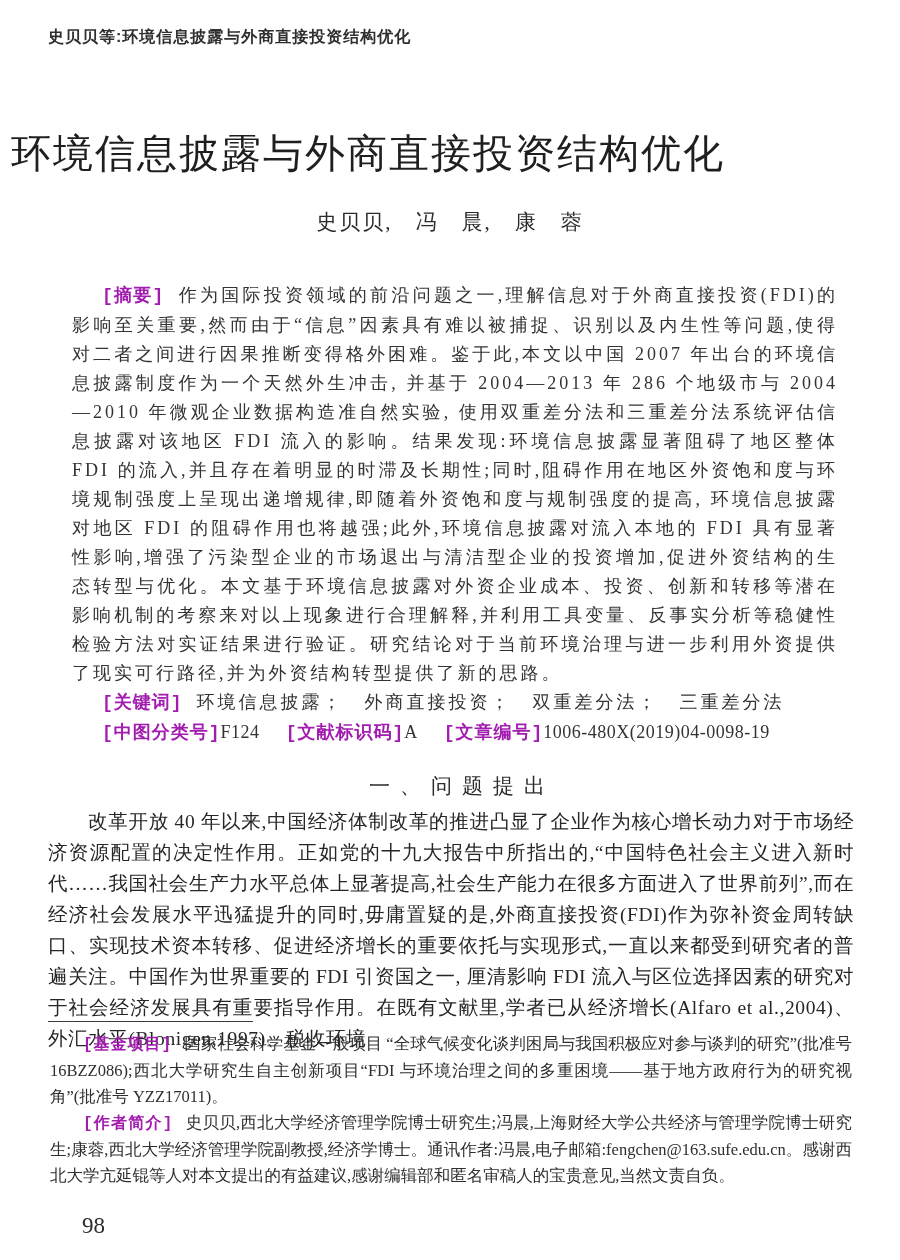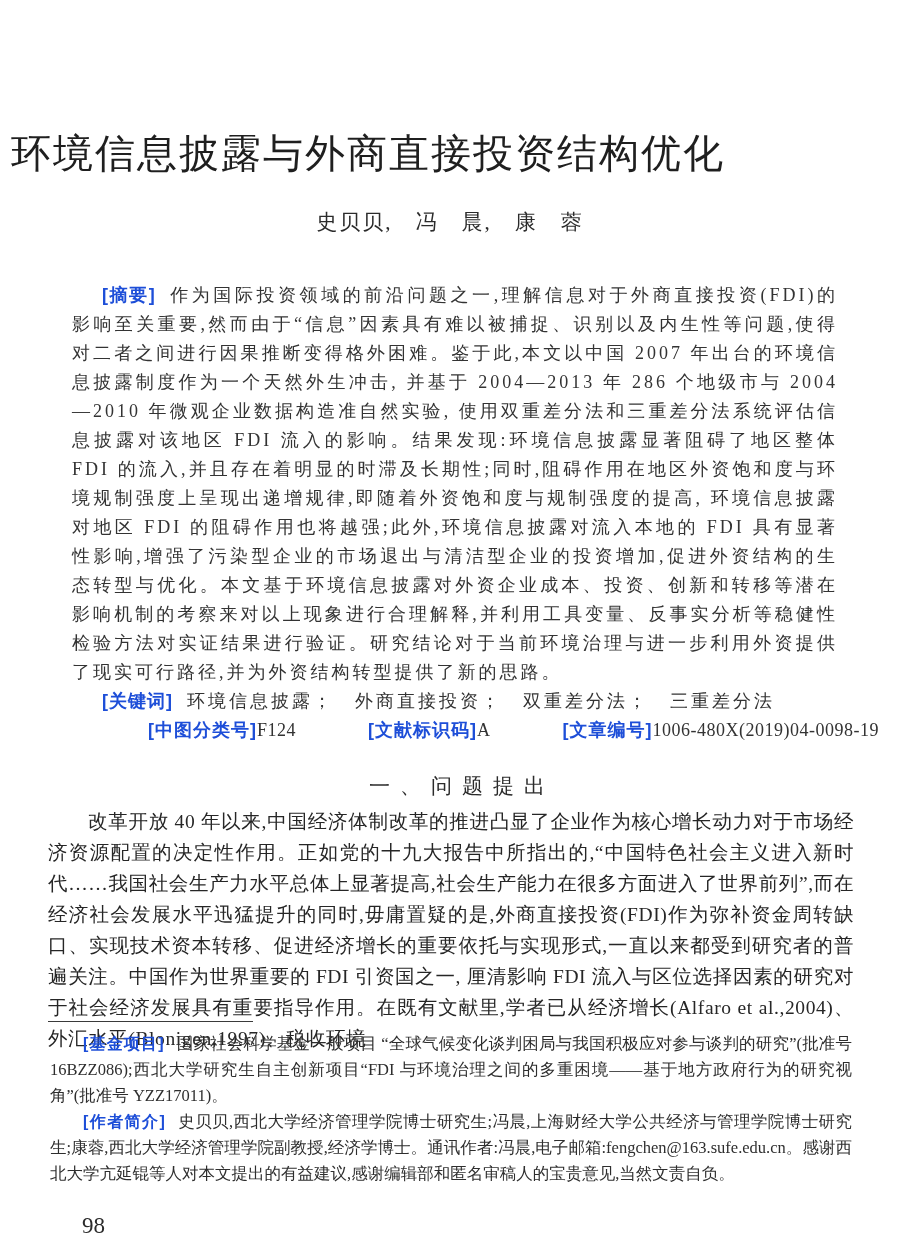--- a/index.html
+++ b/index.html
@@ -62,31 +62,31 @@
   .abstract-block p {
     margin: 0;
     font-size: 18px;
     line-height: 29px;
     letter-spacing: 3px;
     text-align: justify;
     color: #333333;
   }
   p.abstract-text { text-indent: 30px; }
   .inline-label {
-    font-family: Liberation Sans, sans-serif;
+    font-family: Liberation Mono, monospace;
     font-weight: 700;
     letter-spacing: 1px;
-    color: #1d4ed8;
+    color: #a21caf;
     margin-right: 14px;
   }
   p.keywords-line { text-indent: 30px; text-align: left; }
   p.class-line { text-indent: 30px; text-align: left; letter-spacing: 1px; }
   .class-seg { white-space: nowrap; }
   .class-seg + .class-seg { margin-left: 26px; }
-  .class-seg .inline-label { margin-right: 0; margin-left: 46px; }
+  .class-seg .inline-label { margin-right: 0; }
   .class-value { letter-spacing: 0.5px; }
 
   .section-heading {
     position: absolute;
     left: 0;
     top: 760px;
     width: 900px;
     margin: 12px;
     text-align: center;
     font-size: 21px;
@@ -144,20 +144,21 @@
     font-size: 23px;
     color: #2b2b2b;
     margin-left: 40px;
   }
 </style>
 </head>
 <body>
 
 <div class="page">
 
+  <div class="running-head">史贝贝等:环境信息披露与外商直接投资结构优化</div>
 
   <h1 class="article-title">环境信息披露与外商直接投资结构优化</h1>
 
   <div class="authors">史贝贝,　冯　晨,　康　蓉</div>
 
   <section class="abstract-block">
     <p class="abstract-text"><span class="inline-label">[摘要]</span><span>作为国际投资领域的前沿问题之一,理解信息对于外商直接投资(FDI)的影响至关重要,然而由于“信息”因素具有难以被捕捉、识别以及内生性等问题,使得对二者之间进行因果推断变得格外困难。鉴于此,本文以中国 2007 年出台的环境信息披露制度作为一个天然外生冲击, 并基于 2004—2013 年 286 个地级市与 2004—2010 年微观企业数据构造准自然实验, 使用双重差分法和三重差分法系统评估信息披露对该地区 FDI 流入的影响。结果发现:环境信息披露显著阻碍了地区整体 FDI 的流入,并且存在着明显的时滞及长期性;同时,阻碍作用在地区外资饱和度与环境规制强度上呈现出递增规律,即随着外资饱和度与规制强度的提高, 环境信息披露对地区 FDI 的阻碍作用也将越强;此外,环境信息披露对流入本地的 FDI 具有显著性影响,增强了污染型企业的市场退出与清洁型企业的投资增加,促进外资结构的生态转型与优化。本文基于环境信息披露对外资企业成本、投资、创新和转移等潜在影响机制的考察来对以上现象进行合理解释,并利用工具变量、反事实分析等稳健性检验方法对实证结果进行验证。研究结论对于当前环境治理与进一步利用外资提供了现实可行路径,并为外资结构转型提供了新的思路。</span></p>
 
     <p class="keywords-line"><span class="inline-label">[关键词]</span><span>环境信息披露；　外商直接投资；　双重差分法；　三重差分法</span></p>
 

